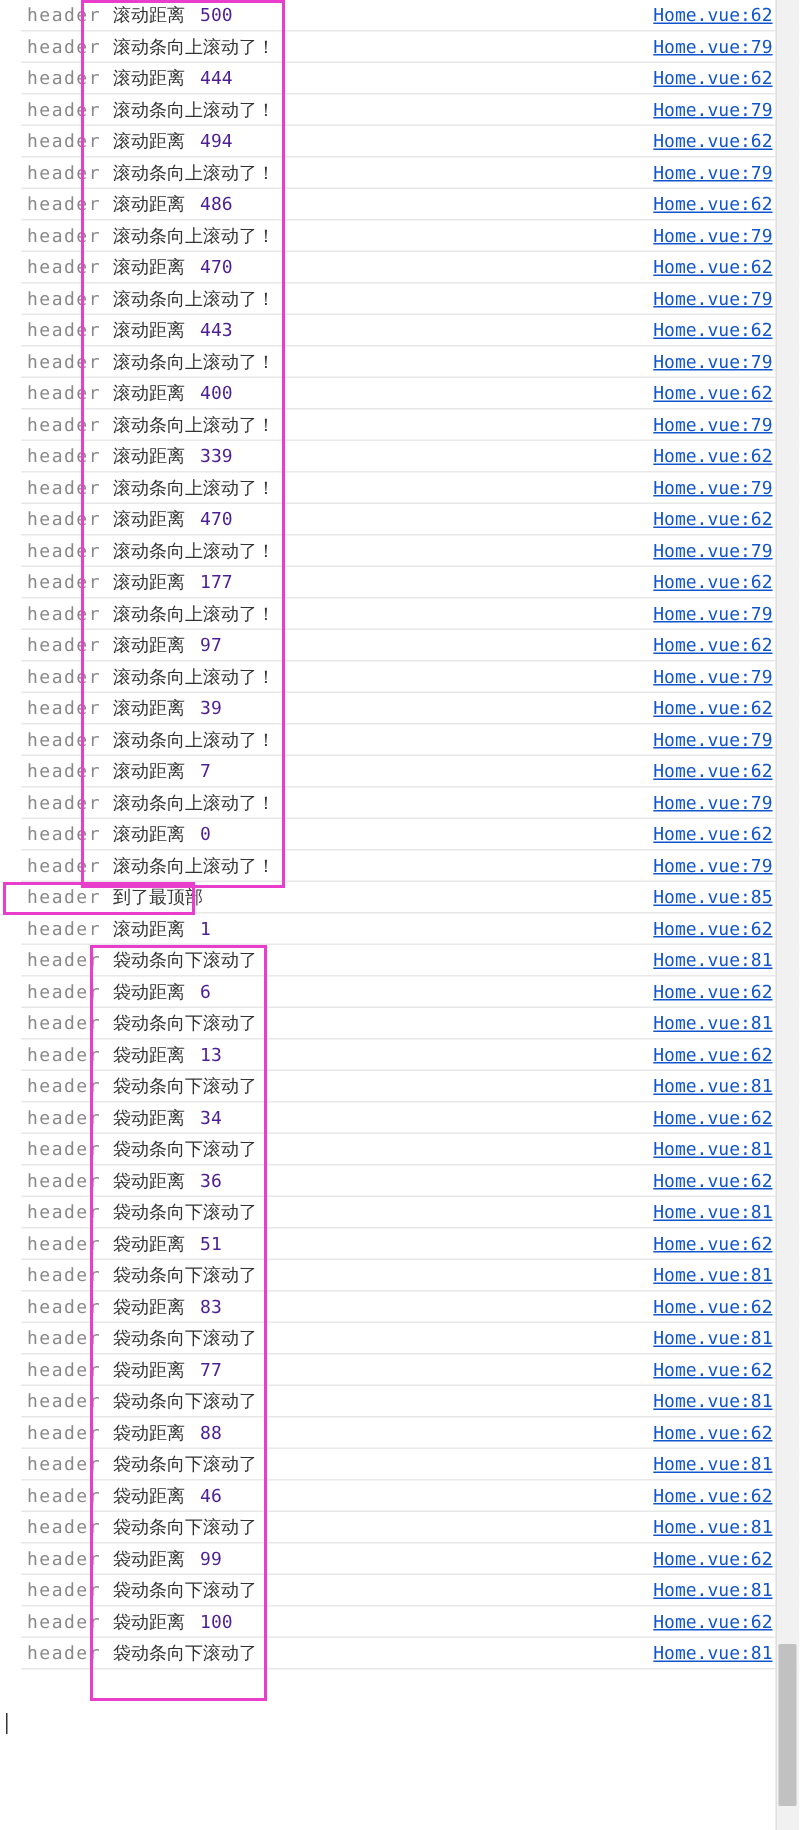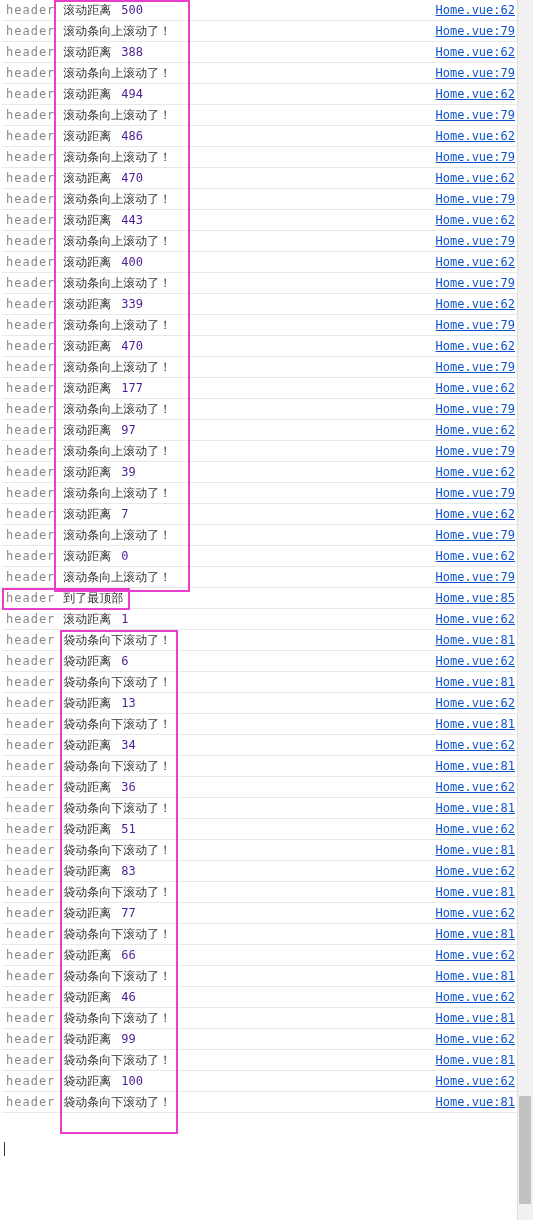--- a/index.html
+++ b/index.html
@@ -12,21 +12,21 @@
     color: #333;
   }
   .wrapper {
     position: relative;
     width: 533px;
     height: 1220px;
     overflow: hidden;
   }
   .console {
     position: relative;
-    padding-left: 2px;
+    padding-left: 14px;
     border-radius: 18px;
   }
   .row {
     display: flex;
     align-items: center;
     height: 21px;
     border-bottom: 1px solid #e8e8e8;
     position: relative;
     white-space: nowrap;
   }
@@ -92,21 +92,21 @@
         <span class="msg"><span>滚动距离</span><span class="num">500</span></span>
         <span class="src">Home.vue:62</span>
       </div>
       <div class="row">
         <span class="tag">header</span>
         <span class="msg">滚动条向上滚动了！</span>
         <span class="src">Home.vue:79</span>
       </div>
       <div class="row">
         <span class="tag">header</span>
-        <span class="msg"><span>滚动距离</span><span class="num">388</span></span>
+        <span class="msg"><span>滚动距离</span><span class="num">444</span></span>
         <span class="src">Home.vue:62</span>
       </div>
       <div class="row">
         <span class="tag">header</span>
         <span class="msg">滚动条向上滚动了！</span>
         <span class="src">Home.vue:79</span>
       </div>
       <div class="row">
         <span class="tag">header</span>
         <span class="msg"><span>滚动距离</span><span class="num">494</span></span>
@@ -307,21 +307,21 @@
         <span class="msg"><span>袋动距离</span><span class="num">77</span></span>
         <span class="src">Home.vue:62</span>
       </div>
       <div class="row">
         <span class="tag">header</span>
         <span class="msg">袋动条向下滚动了！</span>
         <span class="src">Home.vue:81</span>
       </div>
       <div class="row">
         <span class="tag">header</span>
-        <span class="msg"><span>袋动距离</span><span class="num">66</span></span>
+        <span class="msg"><span>袋动距离</span><span class="num">88</span></span>
         <span class="src">Home.vue:62</span>
       </div>
       <div class="row">
         <span class="tag">header</span>
         <span class="msg">袋动条向下滚动了！</span>
         <span class="src">Home.vue:81</span>
       </div>
       <div class="row">
         <span class="tag">header</span>
         <span class="msg"><span>袋动距离</span><span class="num">46</span></span>

